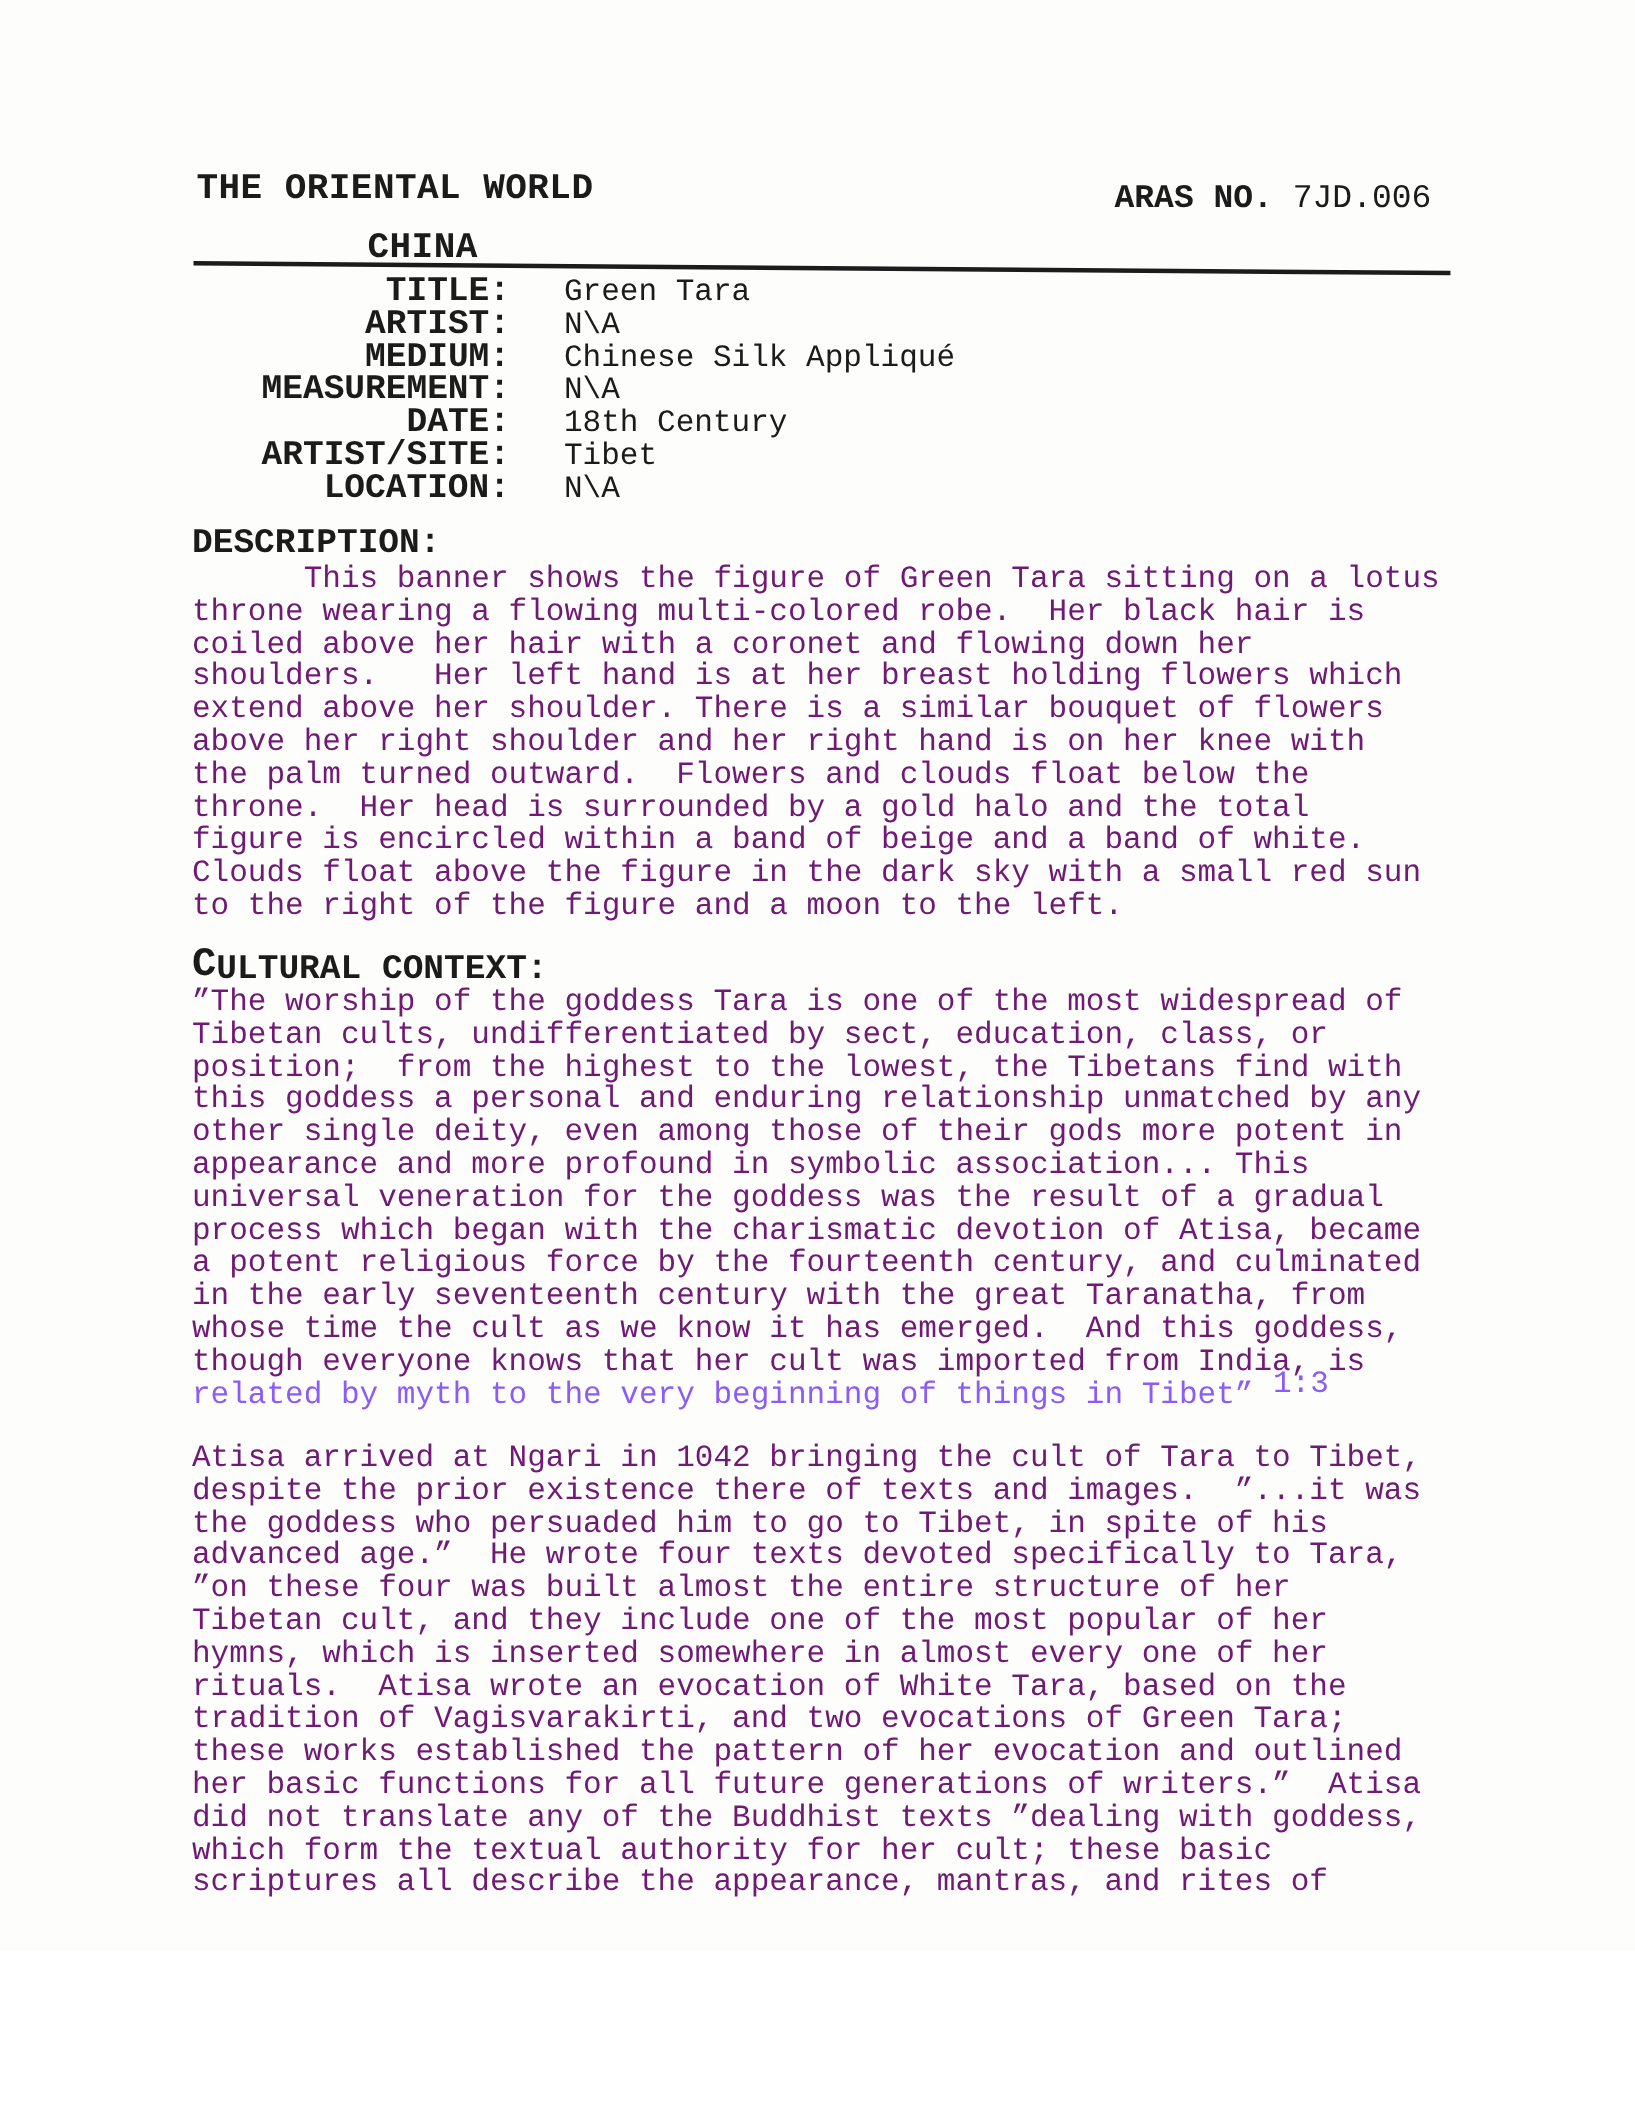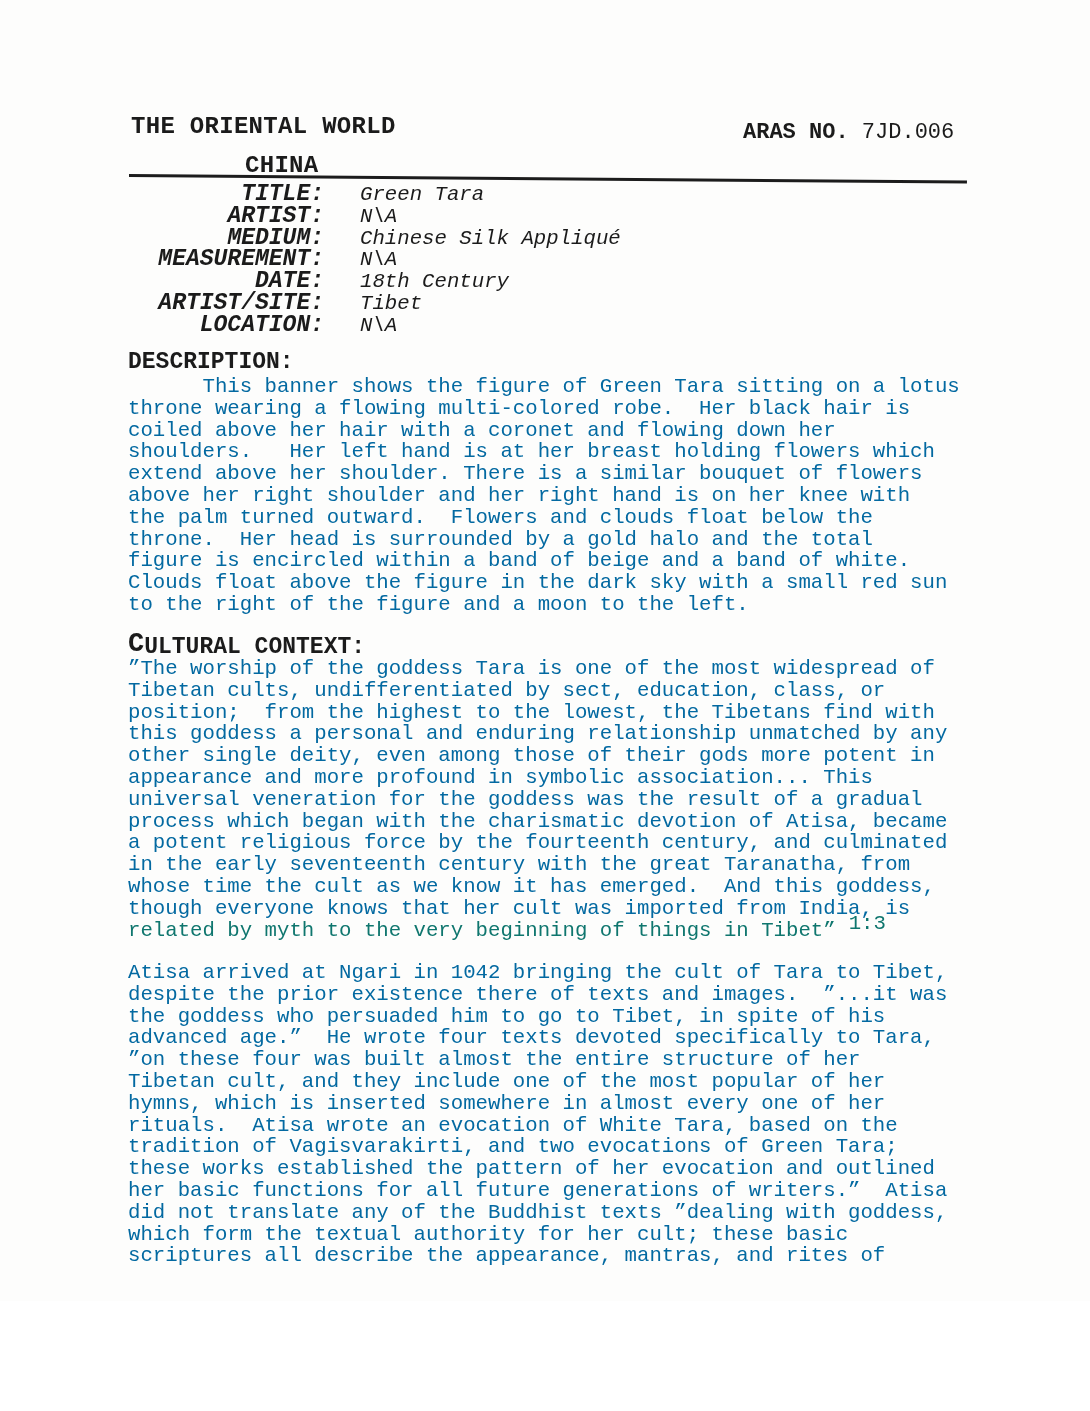--- a/index.html
+++ b/index.html
@@ -51,23 +51,22 @@
     top: 174px;
     width: 838px;
     height: 3px;
     background: #1c1c1c;
     transform: rotate(0.45deg);
     transform-origin: left center;
   }
   
   .fields {
     position: absolute;
-    left: 128px;
+    left: 144px;
     top: 184px;
-    font-style: italic;
   }
   .frow {
     display: flex;
     align-items: baseline;
     height: 21.8px;
     white-space: pre;
   }
   .flabel {
     width: 196px;
     text-align: right;
@@ -97,33 +96,33 @@
   }
   
   pre.para {
     position: absolute;
     left: 128px;
     margin: 0;
     font-family: inherit;
     font-size: 20.7px;
     line-height: 21.8px;
     white-space: pre;
-    color: #0369a1;
+    color: #701a75;
   }
   #desc-p  { top: 376px; }
   #cc-p1   { top: 658px; }
   #cc-p2   { top: 962px; }
   .cc-lastline {
     position: absolute;
     left: 128px;
     top: 920px;
     font-size: 20.7px;
     line-height: 21.8px;
     white-space: pre;
-    color: #0f766e;
+    color: #8b5cf6;
   }
   .cc-lastline .cite {
     position: relative;
     top: -7px;
     margin-left: 13px;
   }
   
   .speck {
     position: absolute;
     left: 6px;

